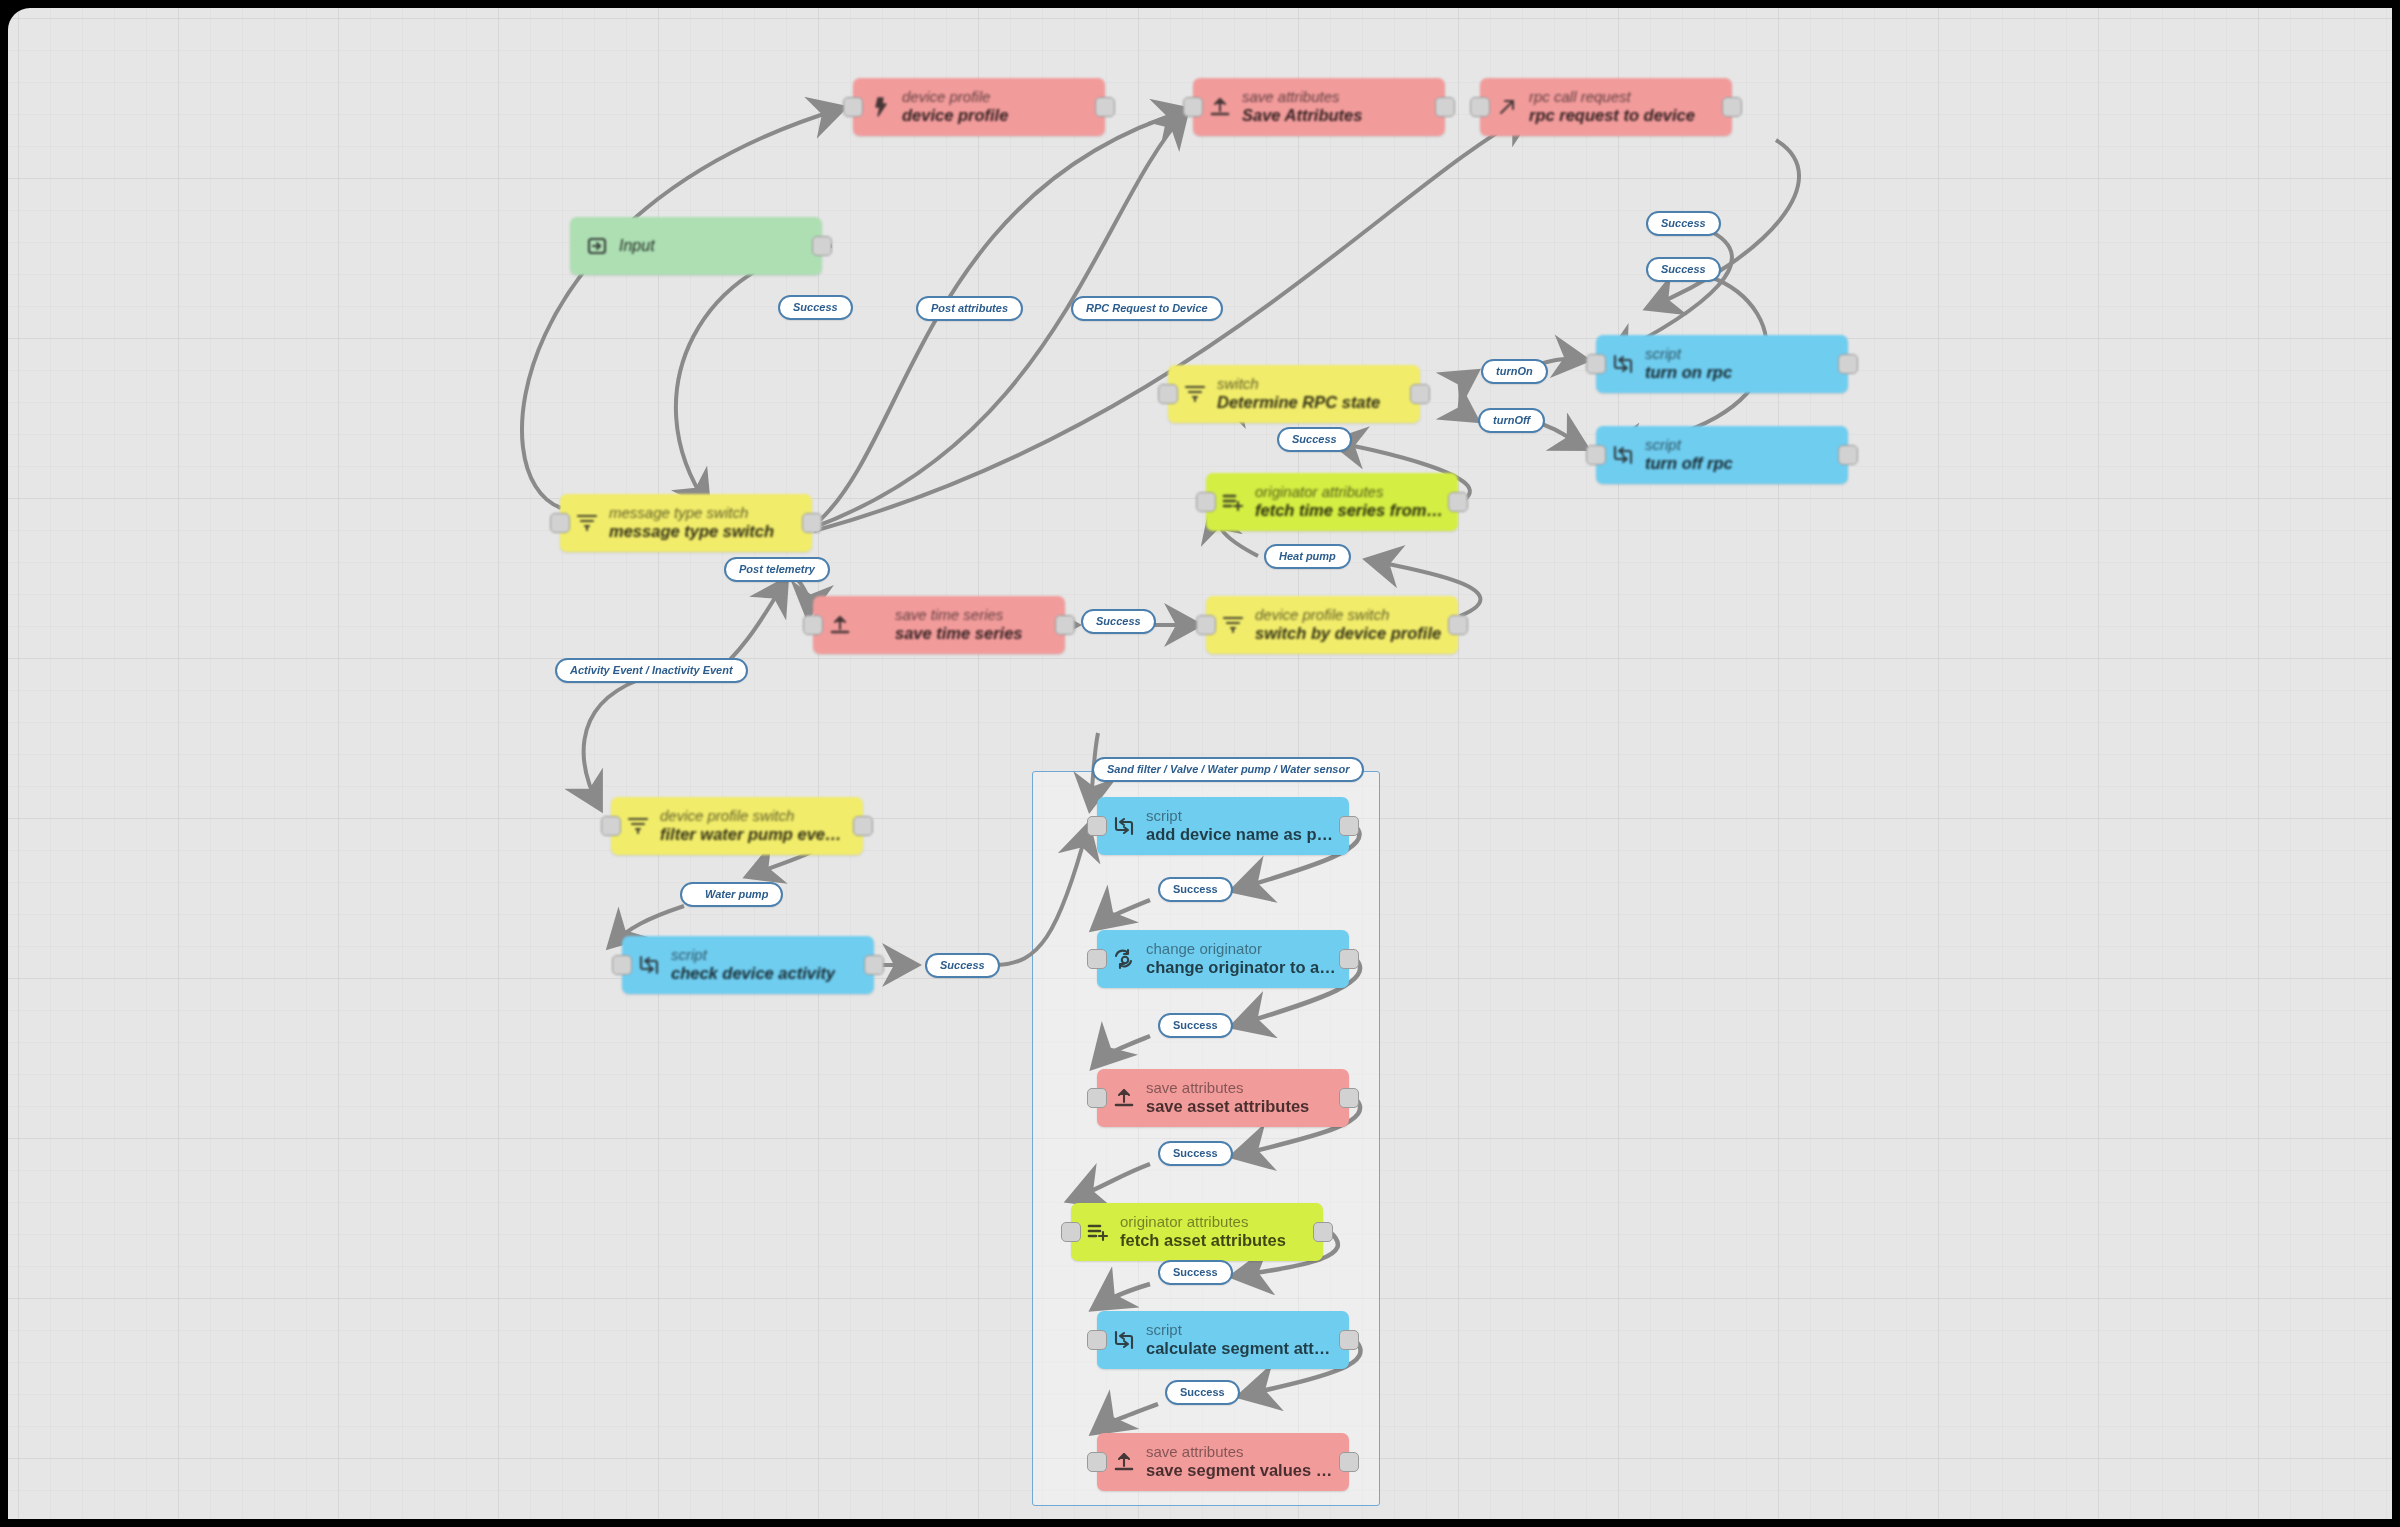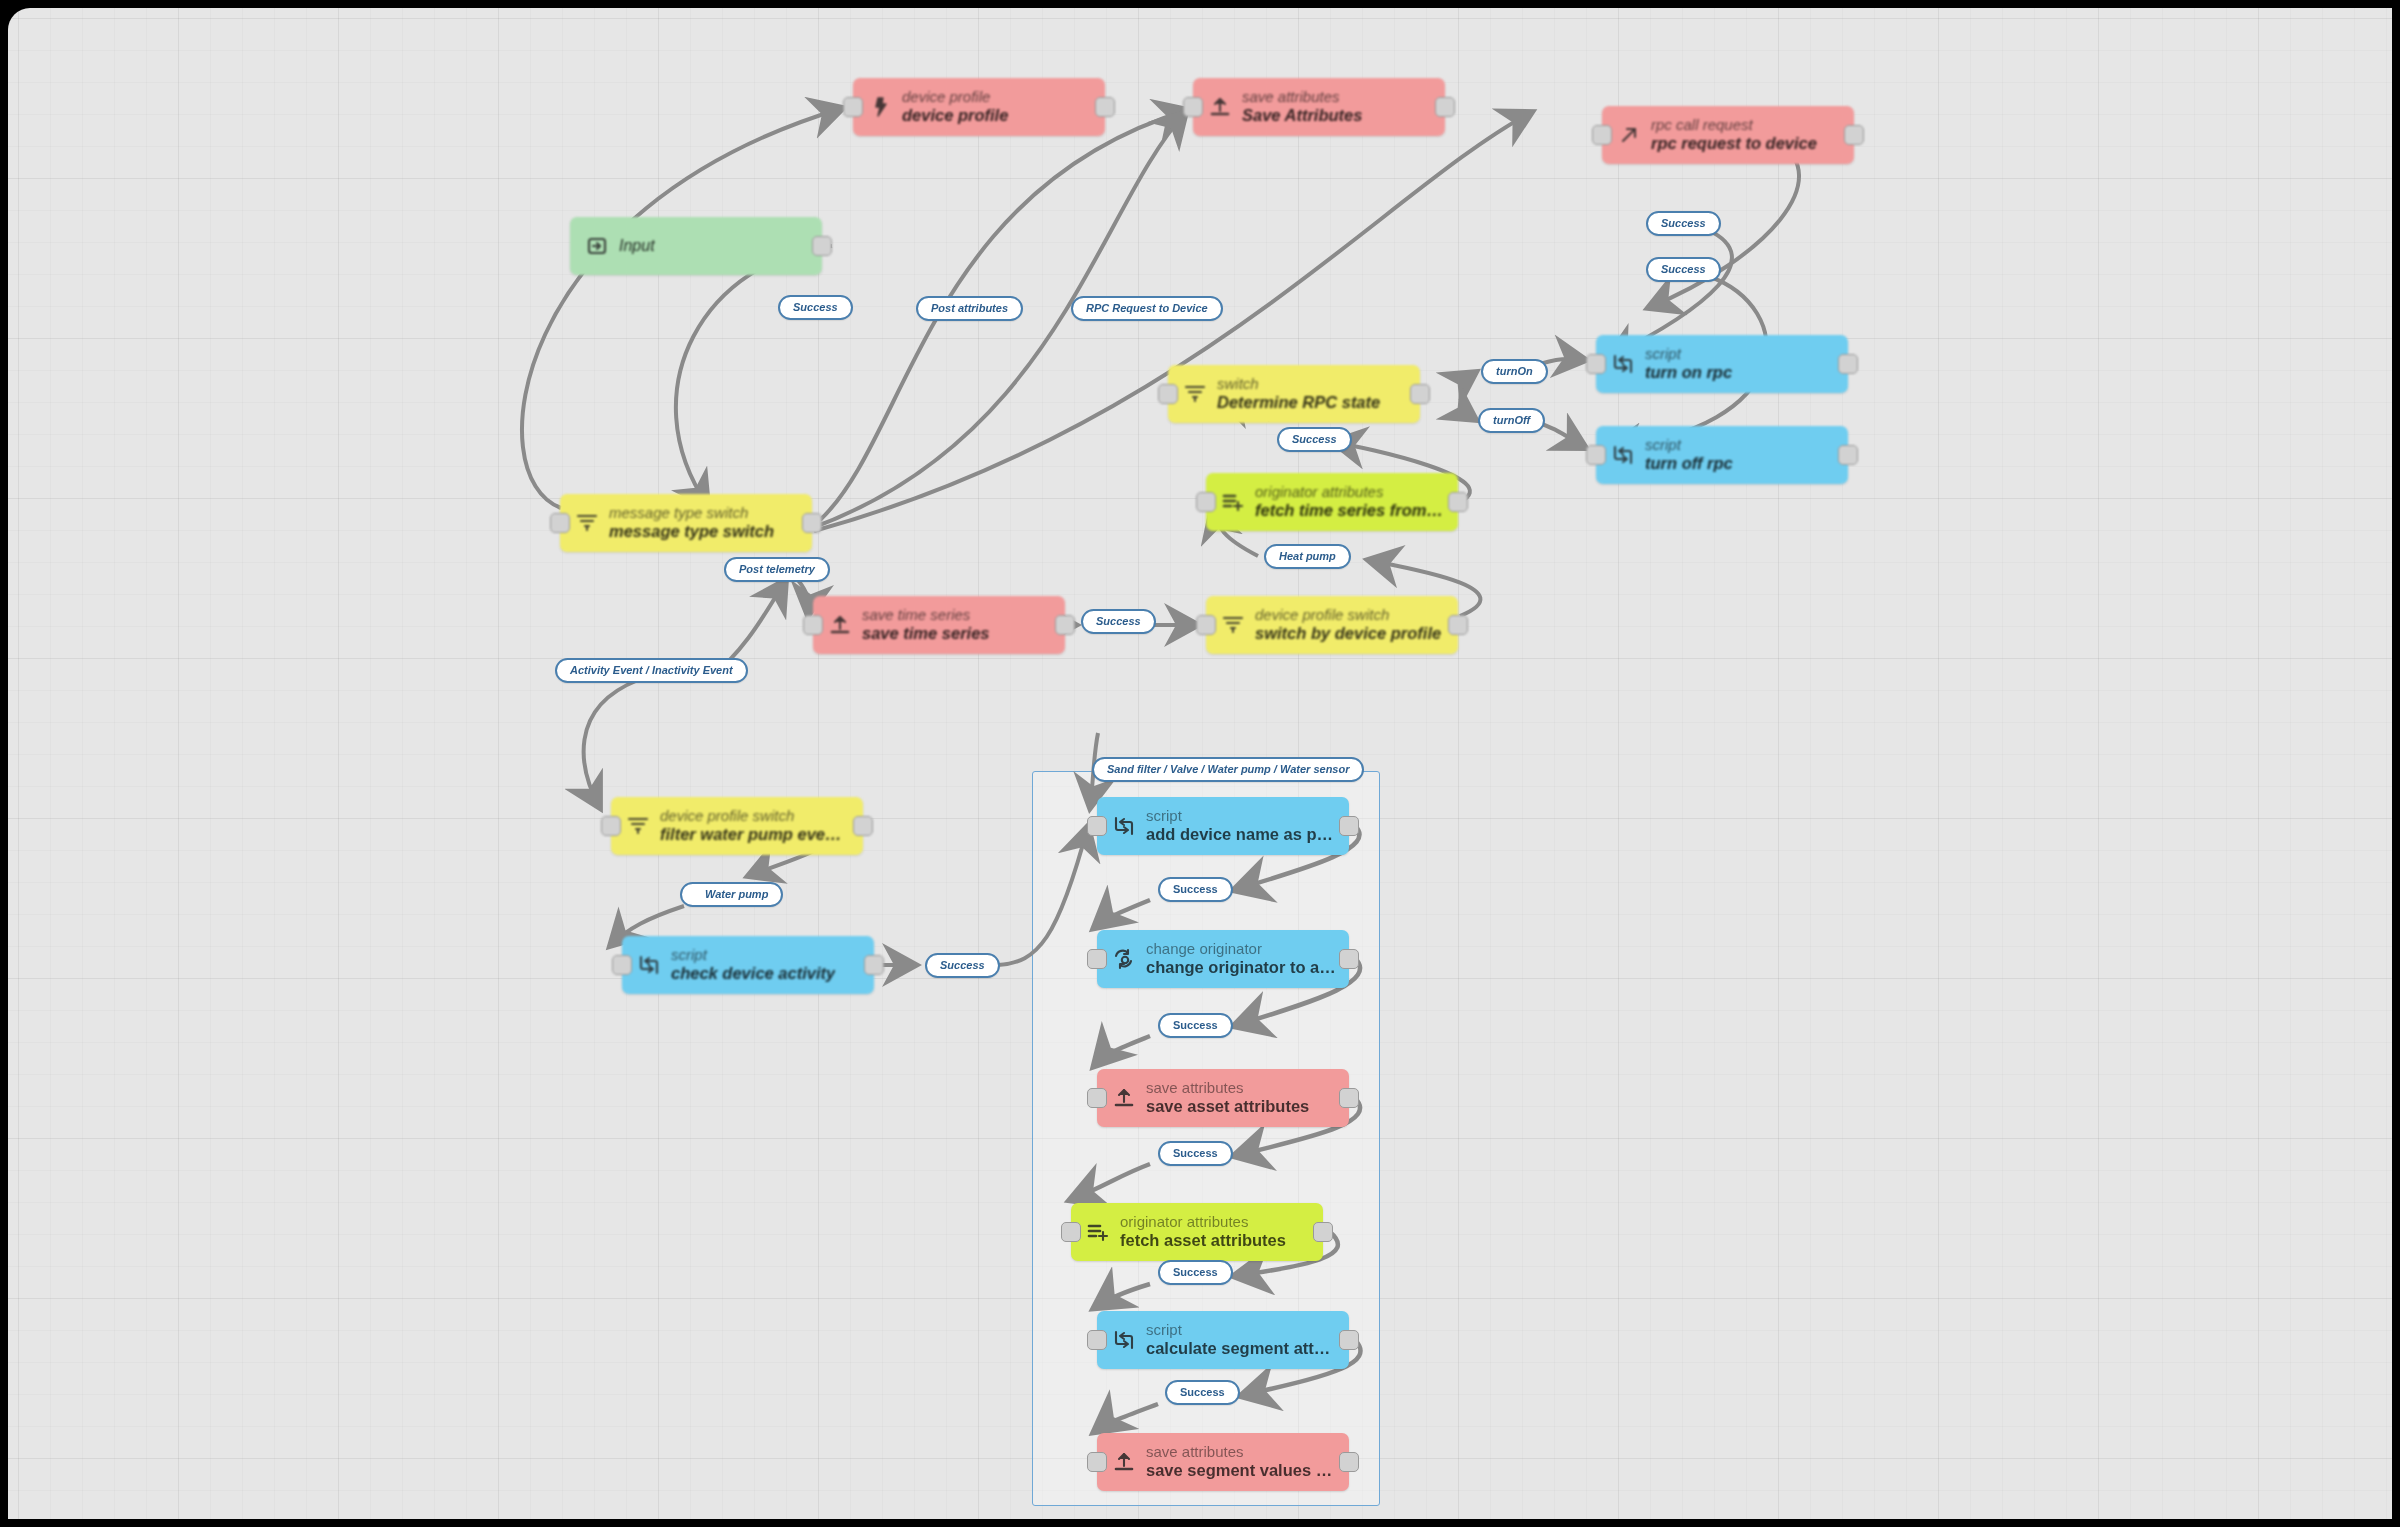--- a/index.html
+++ b/index.html
@@ -207,21 +207,21 @@
             </g>
           </svg>
         </span>
         <div class="txt">
           <div class="t-type">save attributes</div>
           <div class="t-name">Save Attributes</div>
         </div>
         <span class="port in"></span>
         <span class="port out"></span>
       </div>
-      <div class="node n-red blurry" style="left: 1594px; top: 70px; width: 252px; height: 58px; margin-top: 28px;">
+      <div class="node n-red blurry" style="left: 1472px; top: 70px; width: 252px; height: 58px;">
         <span class="glyph">
           <svg viewBox="0 0 24 24" width="24" height="24">
             <g stroke="#222" fill="none" stroke-width="2.1" stroke-linecap="round" stroke-linejoin="round">
               <path d="M6 18L18 6"></path>
               <path d="M10 6h8v8" fill="none"></path>
             </g>
           </svg>
         </span>
         <div class="txt">
           <div class="t-type">rpc call request</div>
@@ -329,21 +329,21 @@
             </g>
           </svg>
         </span>
         <div class="txt">
           <div class="t-type">originator attributes</div>
           <div class="t-name">fetch time series from…</div>
         </div>
         <span class="port in"></span>
         <span class="port out"></span>
       </div>
-      <div class="node n-red blurry" style="left: 805px; top: 588px; width: 252px; height: 58px;">
+      <div class="node n-red blurry" style="left: 805px; top: 588px; width: 252px; height: 58px; gap: 33px;">
         <span class="glyph">
           <svg viewBox="0 0 24 24" width="24" height="24">
             <g stroke="#222" fill="none" stroke-width="2.1" stroke-linecap="round" stroke-linejoin="round">
               <path d="M12 16V4"></path>
               <path d="M7 9l5-5 5 5" fill="#222"></path>
               <path d="M4 19h16" stroke-width="2.6"></path>
             </g>
           </svg>
         </span>
         <div class="txt">

